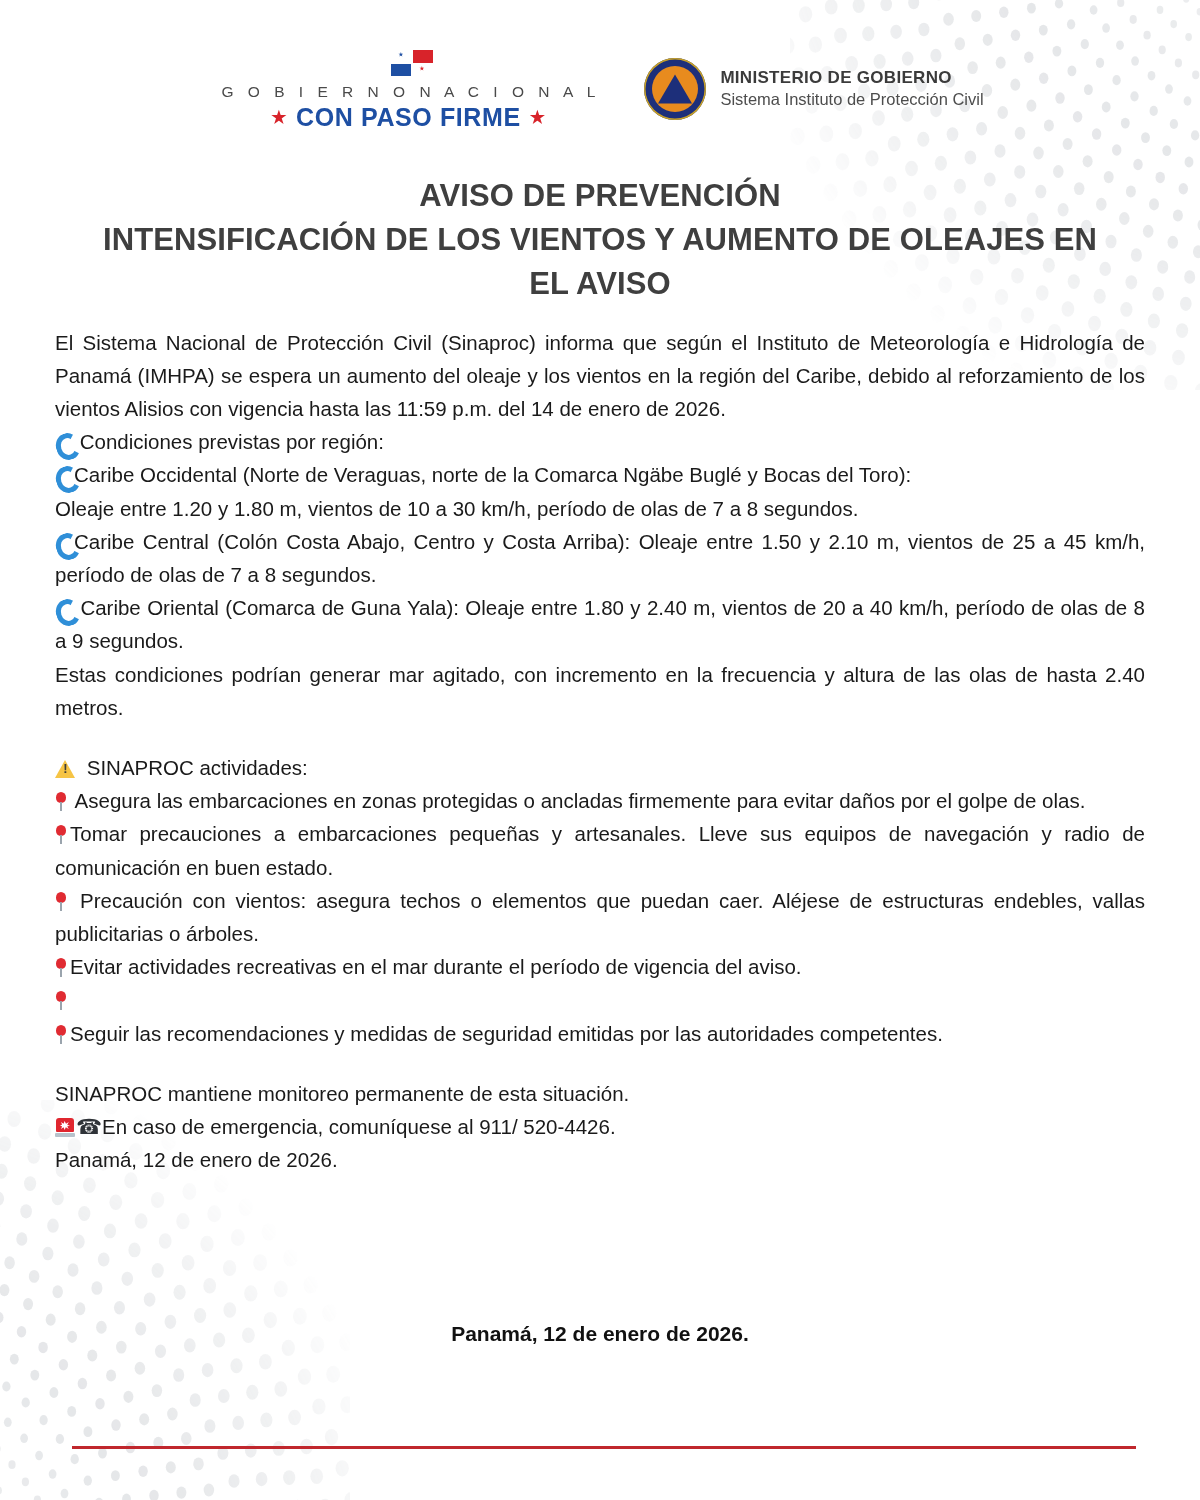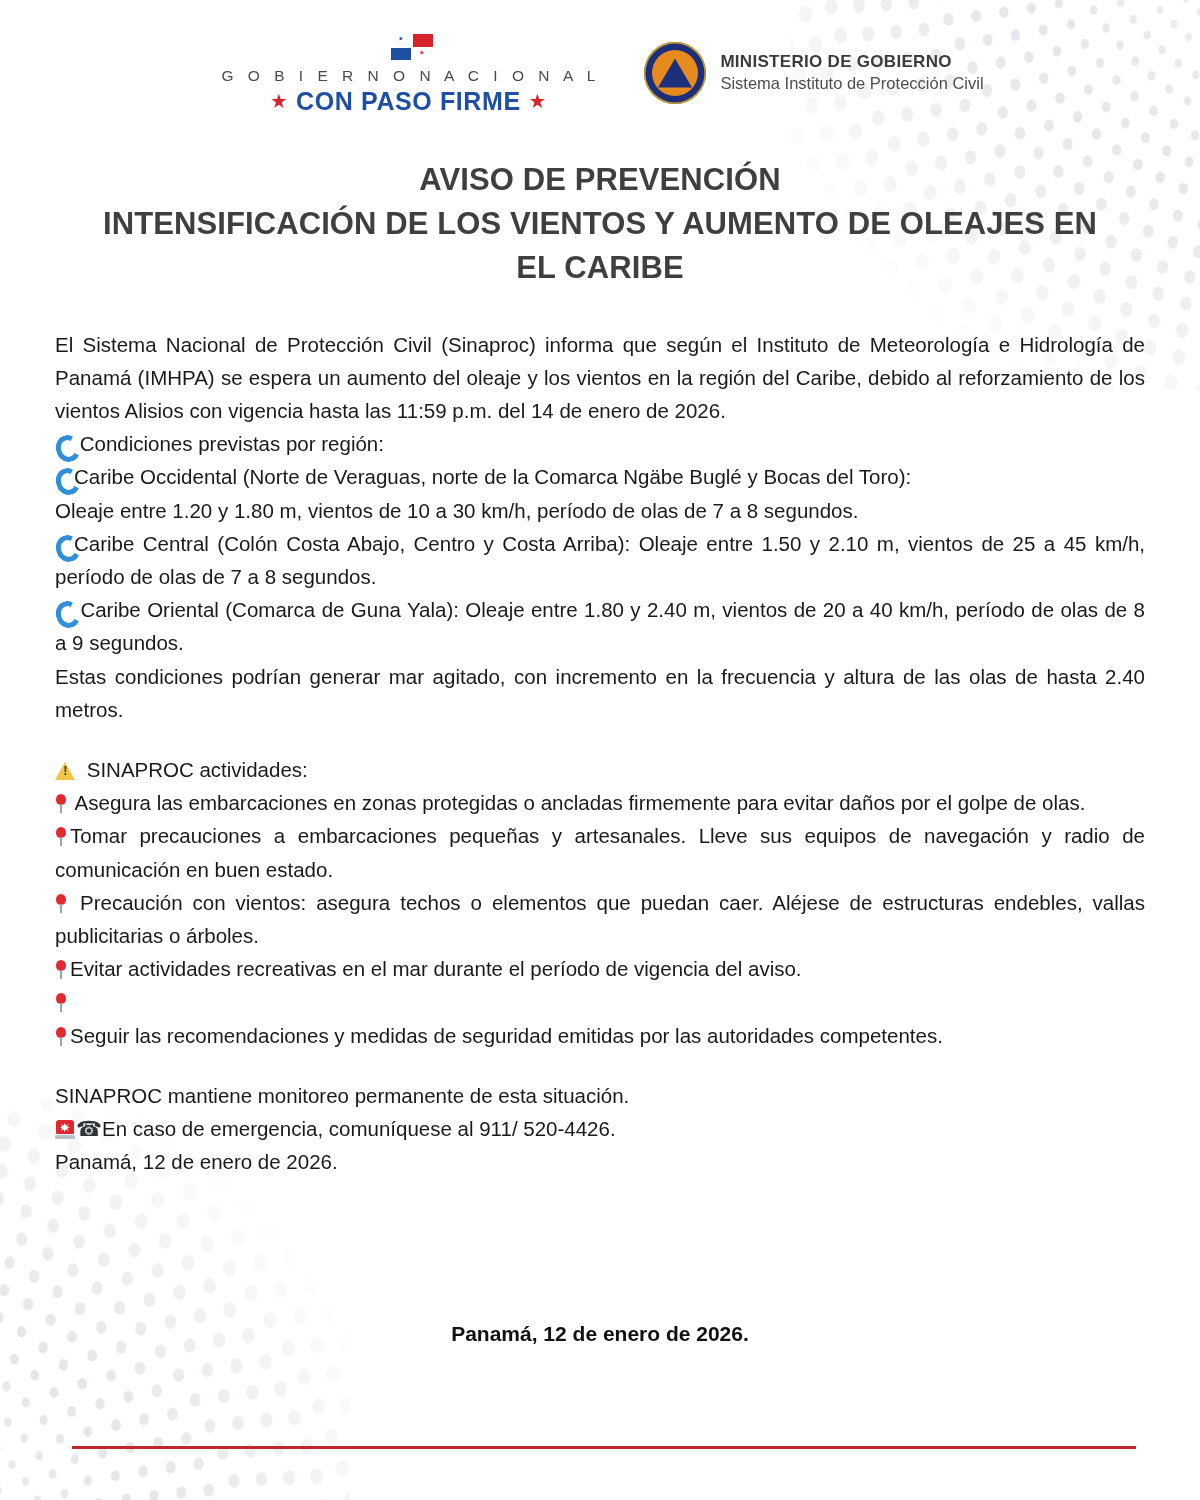--- a/index.html
+++ b/index.html
@@ -39,21 +39,21 @@
   }
 
   
   .header {
     position: relative;
     z-index: 3;
     display: flex;
     align-items: center;
     justify-content: center;
     gap: 44px;
-    padding-top: 32px;
+    padding-top: 48px;
   }
   .gob-logo {
     display: flex;
     flex-direction: column;
     align-items: center;
     line-height: 1;
   }
   .gob-flagmark {
     width: 52px;
     height: 30px;
@@ -148,21 +148,21 @@
     font-weight: 700;
     line-height: 1.42;
     color: #3f3f3f;
     letter-spacing: 0.1px;
   }
 
   
   .body {
     position: relative;
     z-index: 3;
-    margin: 38px auto 0;
+    margin: 20px auto 0;
     width: 1090px;
     font-size: 20.5px;
     line-height: 1.62;
     color: #1a1a1a;
   }
   .p {
     text-align: justify;
     margin: 0;
   }
   .p.nojust { text-align: left; }
@@ -1345,21 +1345,21 @@
         <div class="min-t1">MINISTERIO DE GOBIERNO</div>
         <div class="min-t2">Sistema Instituto de Protección Civil</div>
       </div>
     </div>
 
   </div>
 
   <h1 class="title">
     <span>AVISO DE PREVENCIÓN</span><br>
     <span>INTENSIFICACIÓN DE LOS VIENTOS Y AUMENTO DE OLEAJES EN</span><br>
-    <span>EL CARIBE</span>
+    <span>EL AVISO</span>
   </h1>
 
   <div class="body">
 
     <p class="p">El Sistema Nacional de Protección Civil (Sinaproc) informa que según el Instituto de Meteorología e Hidrología de Panamá (IMHPA) se espera un aumento del oleaje y los vientos en la región del Caribe, debido al reforzamiento de los vientos Alisios con vigencia hasta las 11:59 p.m. del 14 de enero de 2026.</p>
 
     <p class="p nojust">
       <span class="emoji ico-wave"></span>
       <span>Condiciones previstas por región:</span>
     </p>

